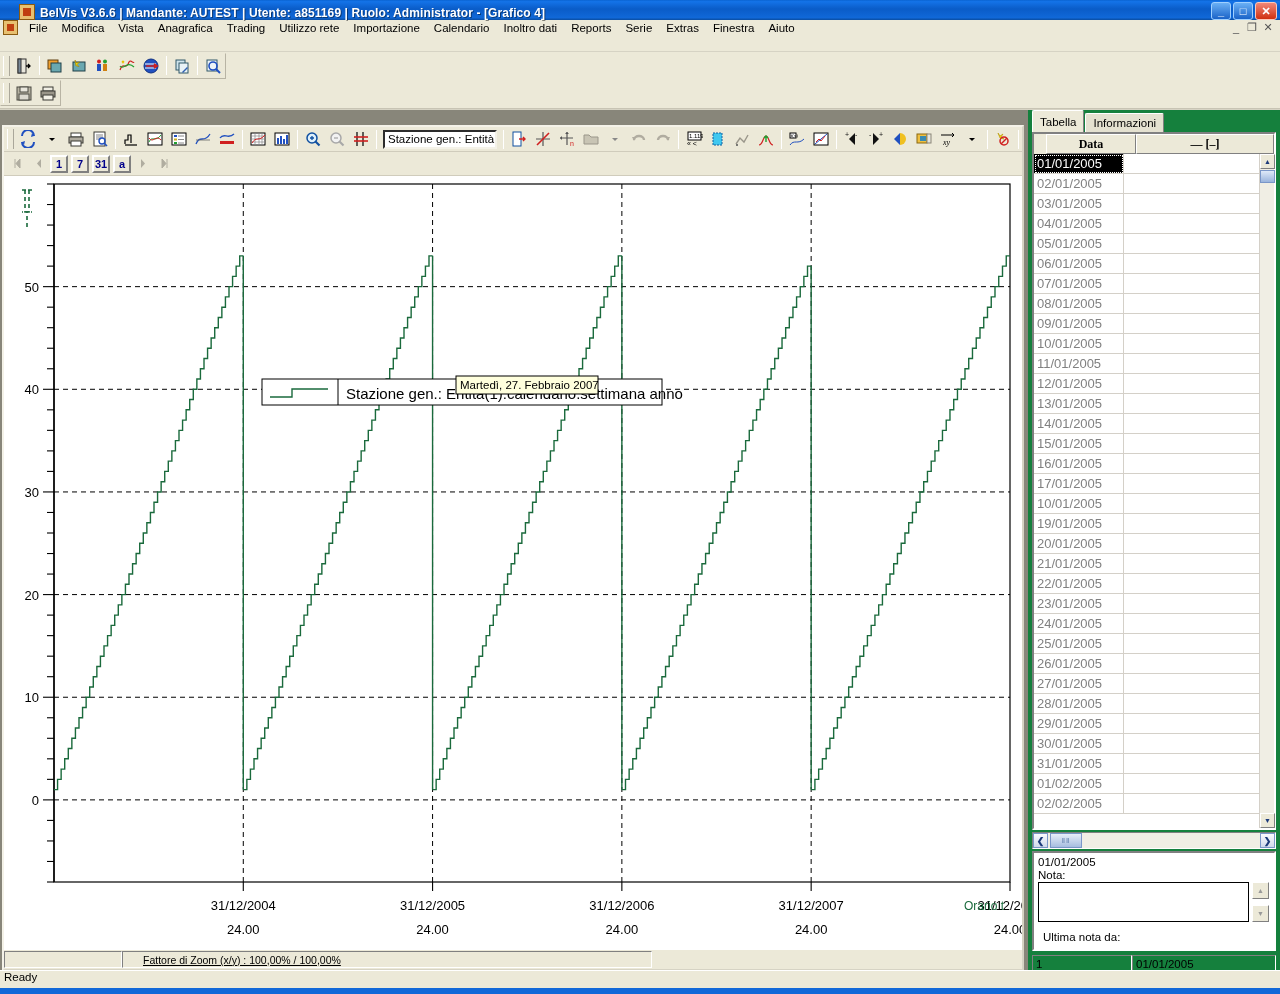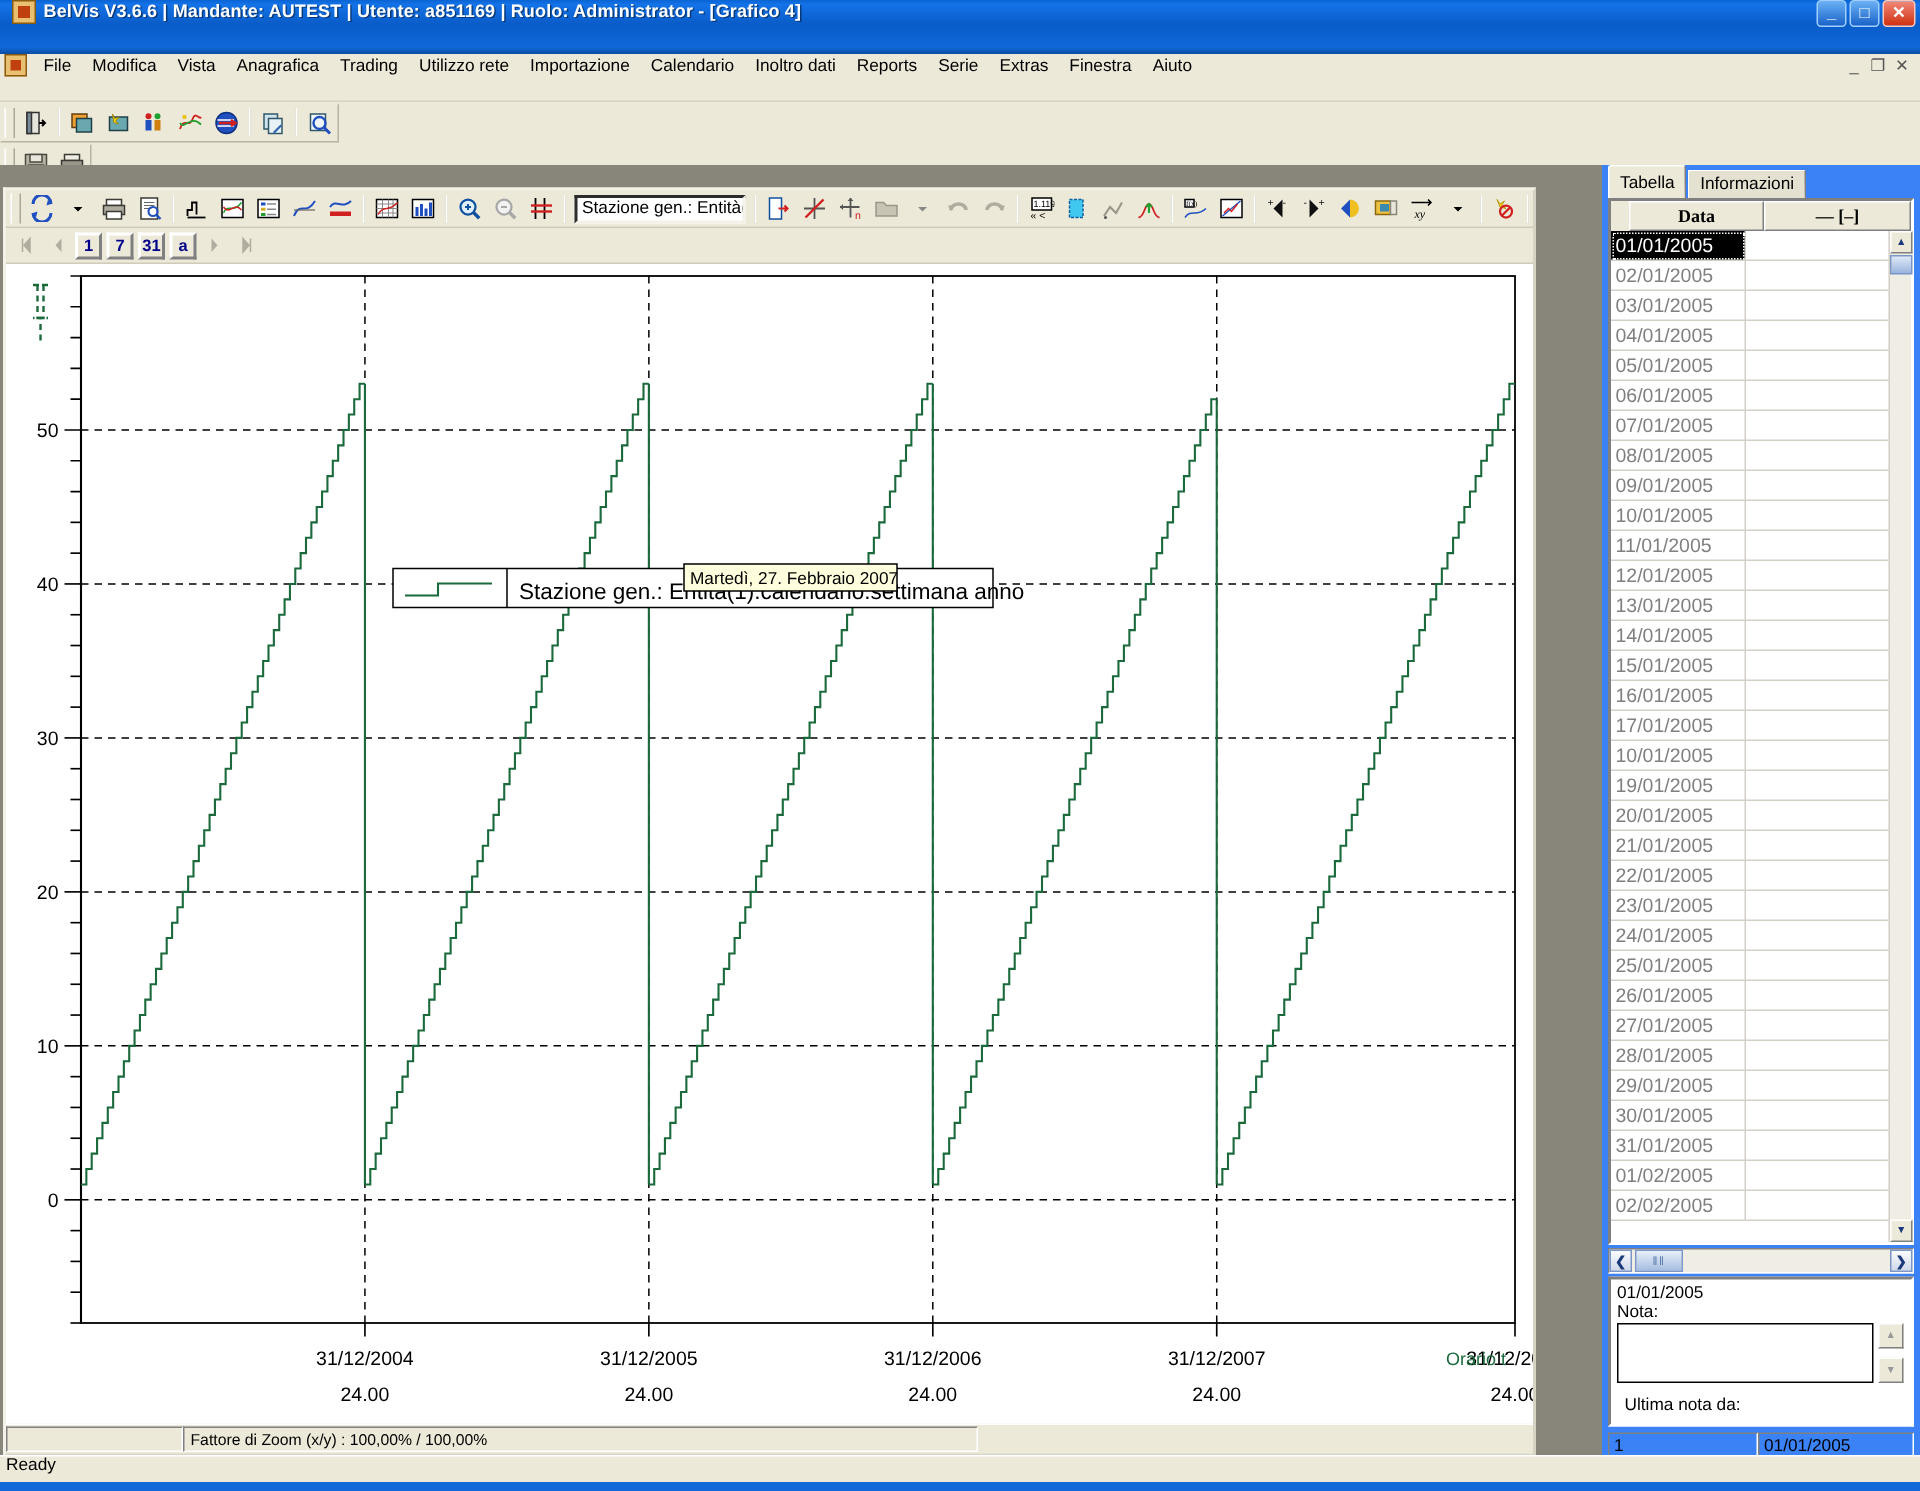--- a/index.html
+++ b/index.html
@@ -7,24 +7,24 @@
     width: 1280px; height: 994px;
     overflow: hidden;
     font-family: "Liberation Sans", sans-serif;
     background: #d6d3c4;
     -webkit-font-smoothing: none;
   }
   * { box-sizing: border-box; }
 
   
   #titlebar {
-    height: 36px;
+    height: 20px;
     background: linear-gradient(to bottom,#0a64d2 0%,#1473e8 8%,#0a5cc8 45%,#1068d8 88%,#0a4ca0 100%);
-    display: flex; align-items: flex-start;
-    padding-left: 8px;
+    display: flex; align-items: flex-end;
+    padding-left: 19px;
     color: #fff;
   }
   #titlebar .app-icon {
     width: 16px; height: 16px; margin-right: 5px;
     background: #e8c070;
     border: 1px solid #8a5a10;
     position: relative; flex: 0 0 auto;
   }
   #titlebar .app-icon::after {
     content: ""; position: absolute; left: 3px; top: 3px;
@@ -139,30 +139,30 @@
 
   
   #chartstatus {
     height:20px; display:flex; align-items:stretch;
     background:#ece9d8; border-top:1px solid #fff;
     font-size:10.5px;
   }
   #chartstatus .cell {
     border:1px solid #a8a498; border-top-color:#808080; border-left-color:#808080;
     border-right-color:#fff; border-bottom-color:#fff;
-    display:flex; align-items:center; padding:0 4px; margin:1px 0;
+    display:flex; align-items:center; padding:0 20px; margin:1px 0;text-decoration:underline;
   }
   #chartstatus .c1 { width:118px; }
   #chartstatus .c2 { width:530px; }
   #chartstatus .c3 { flex:1; }
 
   
   #sidepanel {
-    position:absolute; right:0; top:0; width:212px; bottom:0;
-    background:#3b82f6;
+    position:absolute; right:0; top:0; width:252px; bottom:0;
+    background:#15803d;
   }
   #tabstrip { height:22px; display:flex; align-items:flex-end; padding-left:4px; }
   .tab {
     height:20px; padding:0 7px; display:flex; align-items:center;
     font-size:11.5px; background:#ece9d8;
     border:1px solid #fff; border-right-color:#808080; border-bottom:none;
     border-top-left-radius:2px; border-top-right-radius:2px;
     margin-right:1px;
   }
   .tab.active { height:22px; font-weight:normal; background:#ece9d8; z-index:2; }

